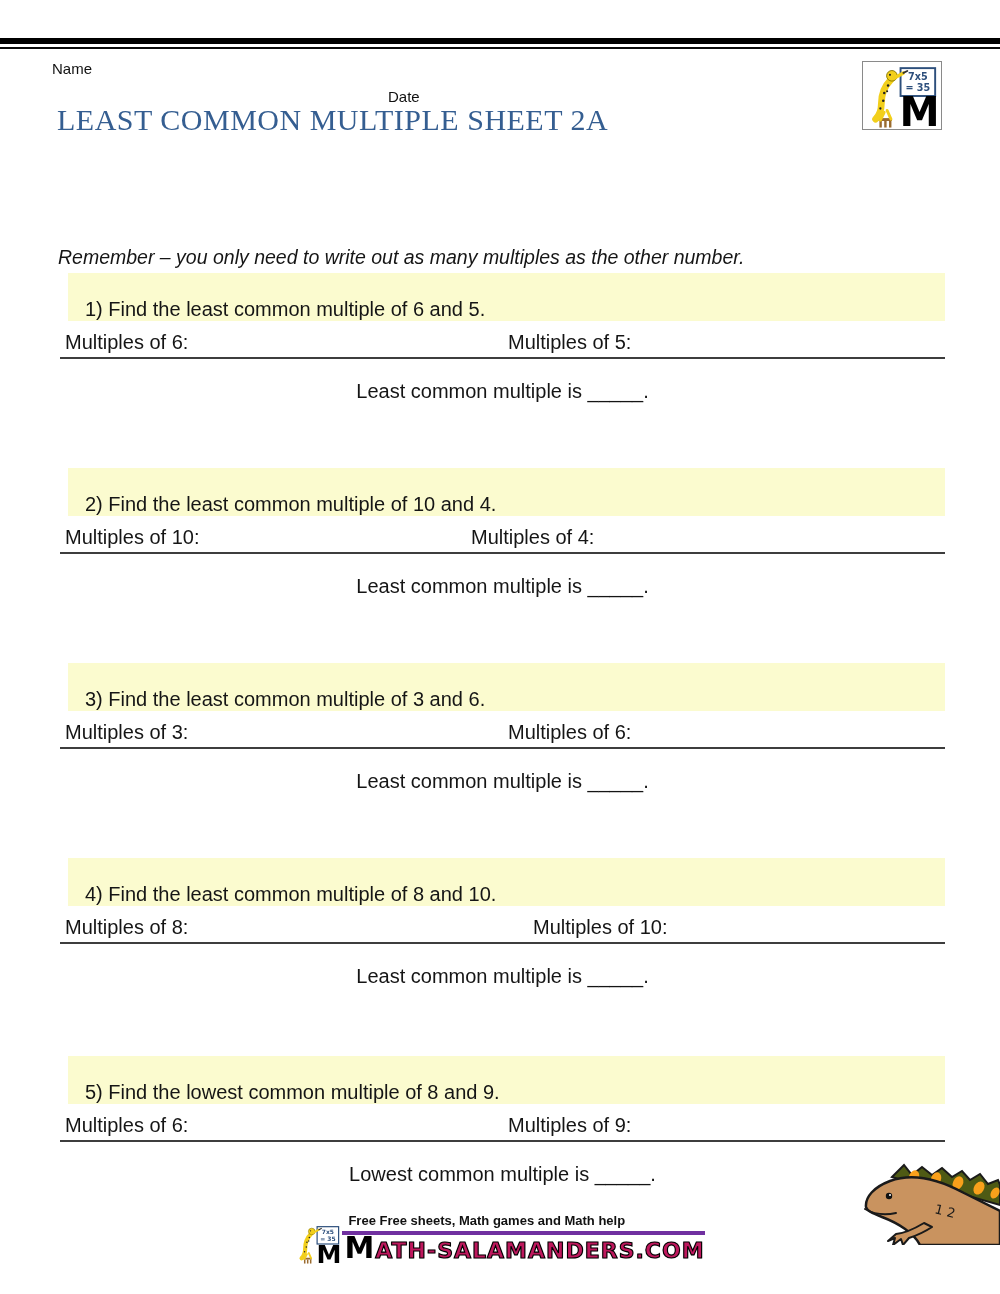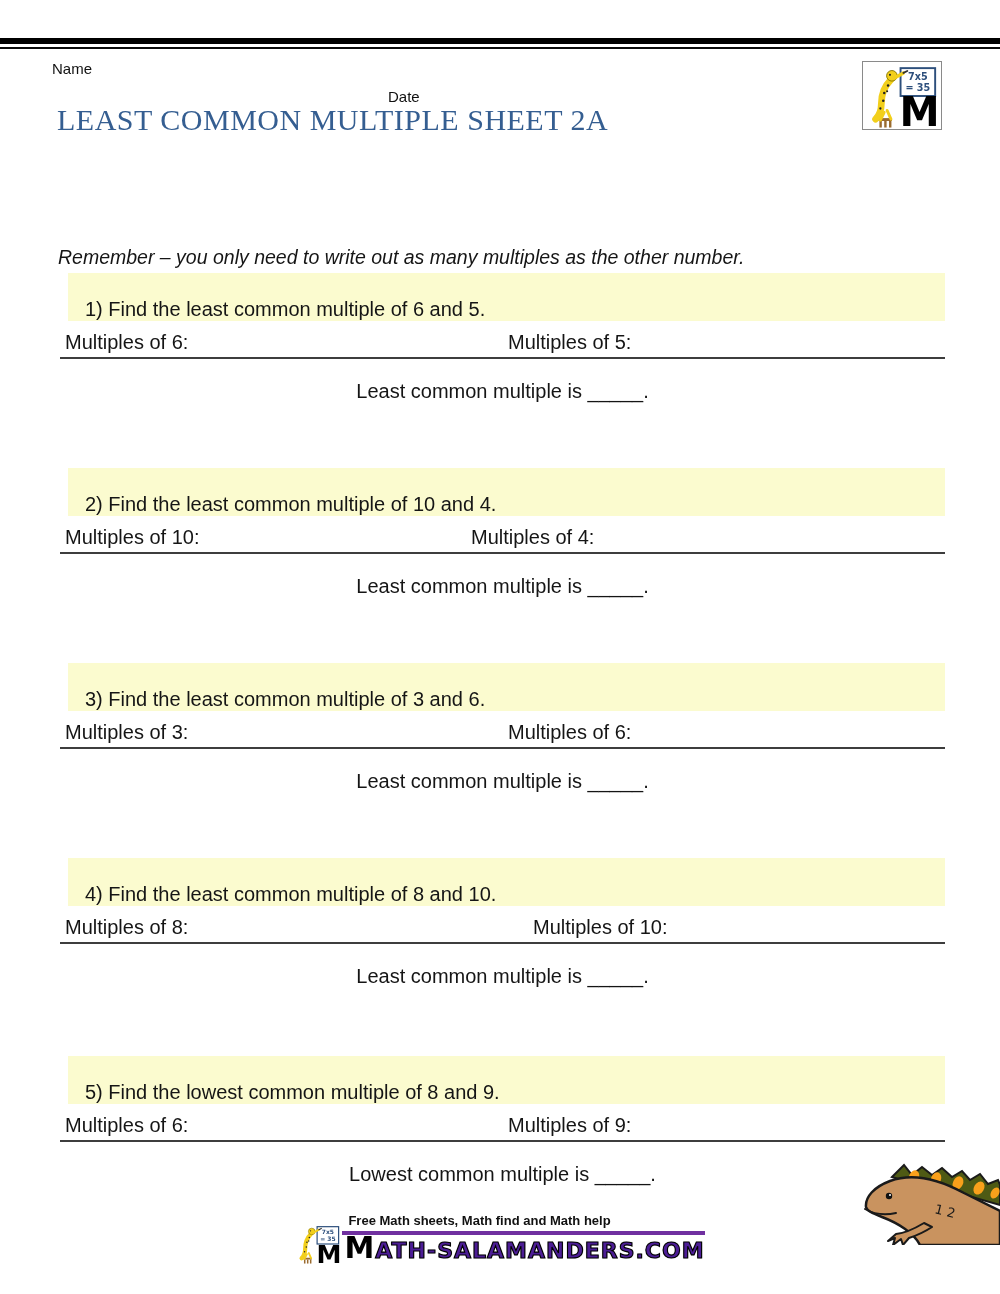--- a/index.html
+++ b/index.html
@@ -53,21 +53,21 @@
     font-size:13px;font-weight:bold;color:#111;padding:0 4px 3px 6px;
     border-bottom:4px solid var(--purple-rule,#7030A0);white-space:nowrap;
   }
   .site-line{display:flex;align-items:baseline;margin-top:1px;padding-left:2px;}
   .site-m{
     font-family:"DejaVu Sans",sans-serif;font-weight:bold;font-size:30px;
     line-height:0.8;color:#000;margin-right:1px;
   }
   .site-rest{
     font-family:"DejaVu Sans",sans-serif;font-weight:bold;font-size:22px;
-    letter-spacing:1px;color:#4c1d95;-webkit-text-stroke:1.1px #000;
+    letter-spacing:1px;color:#be185d;-webkit-text-stroke:1.1px #000;
     text-shadow:0 0 1px #000;white-space:nowrap;
   }
   .salamander{position:absolute;right:0;top:1161px;width:138px;height:84px;}
   .hidden-defs{position:absolute;width:0;height:0;overflow:hidden;}
 </style>
 </head>
 <body>
 
 <svg class="hidden-defs" aria-hidden="true">
   <symbol id="sala-logo" viewBox="0 0 77 66">
@@ -170,21 +170,21 @@
     </div>
     <div class="answer-line">Lowest common multiple is _____.</div>
   </section>
 
   <div class="footer">
     <div class="footer-inner">
       <svg class="footer-logo" width="46" height="42" viewBox="0 0 77 66">
         <use href="#sala-logo"></use>
       </svg>
       <div class="footer-text">
-        <span class="tagline">Free Math sheets, Math find and Math help</span>
+        <span class="tagline">Free Free sheets, Math games and Math help</span>
         <span class="site-line">
           <span class="site-m">M</span>
           <span class="site-rest">ATH-SALAMANDERS.COM</span>
         </span>
       </div>
     </div>
   </div>
 
   <svg class="salamander" viewBox="0 0 138 84">
 

